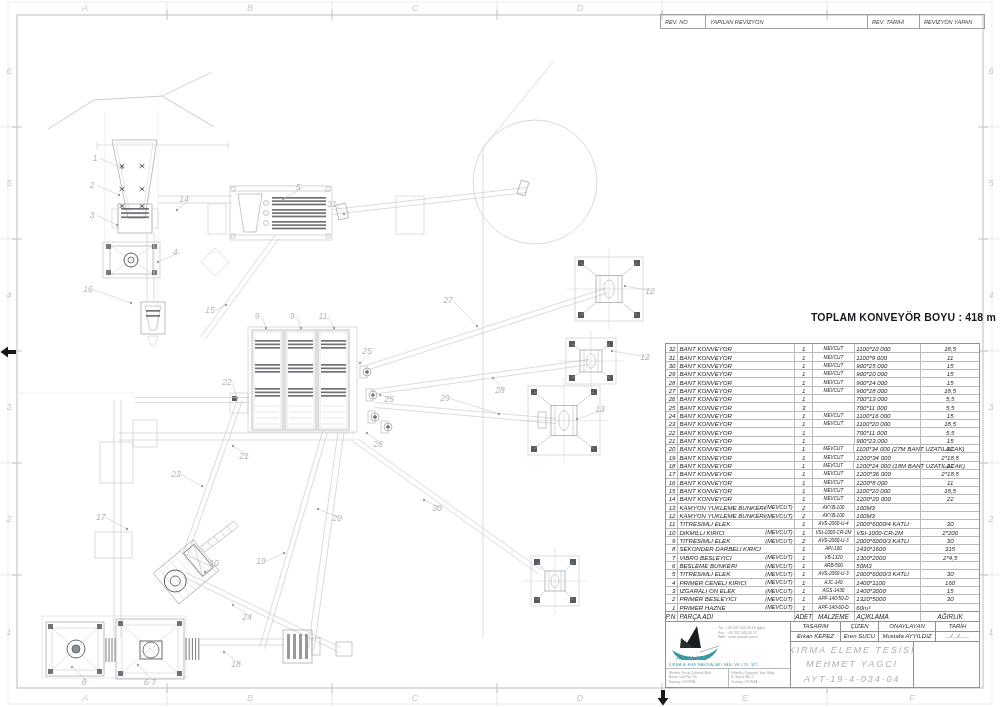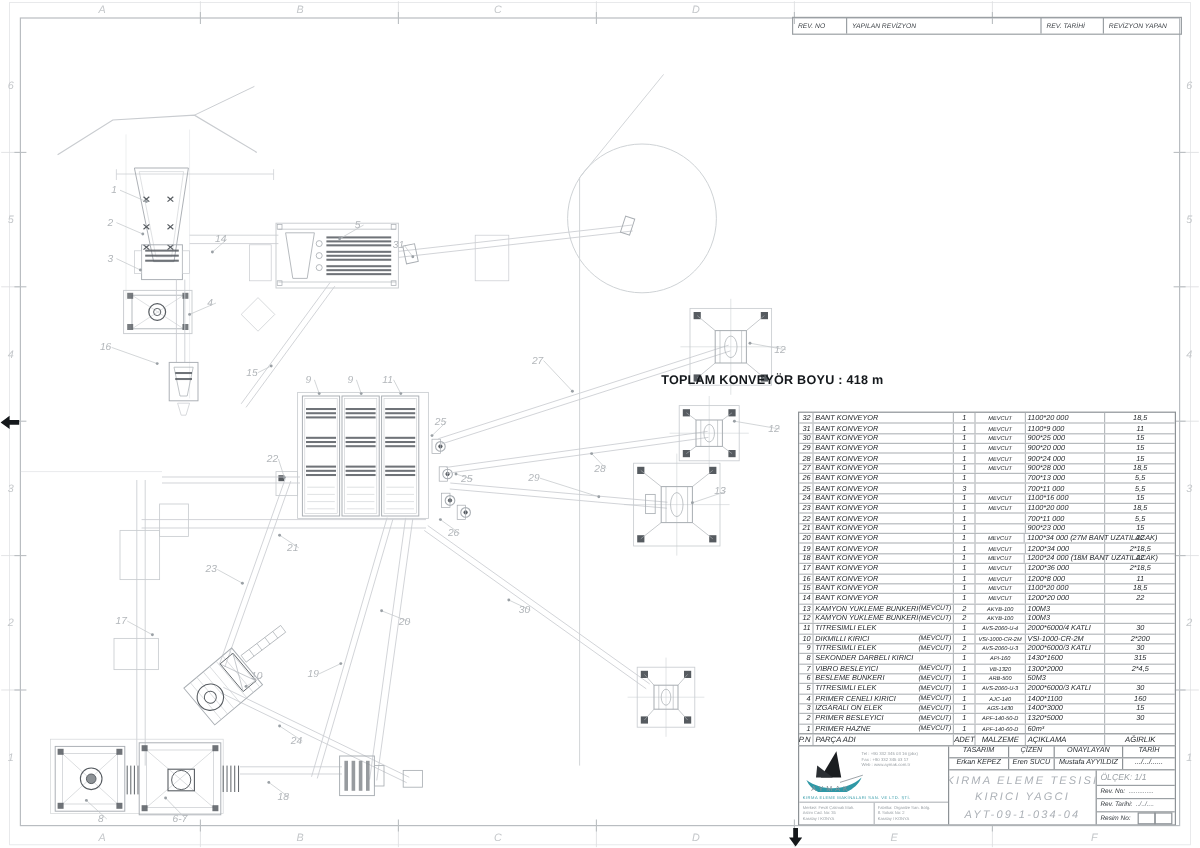--- a/index.html
+++ b/index.html
@@ -7,21 +7,21 @@
          font-family:"Liberation Sans", sans-serif;}
   .abs{position:absolute;}
   svg{display:block;}
   
   .rev-table{left:660px;top:14px;width:325px;height:15px;display:flex;
              border:0.6px solid #9ba0a4;box-sizing:border-box;}
   .rev-table .cell{border-right:0.6px solid #9ba0a4;height:100%;display:flex;align-items:center;
                    padding-left:4px;font-size:5.6px;font-style:italic;color:#3a3f44;box-sizing:border-box;}
   .rev-table .cell:last-child{border-right:none;}
   
-  .totals{left:551px;top:311px;width:420px;color:#14181c;
+  .totals{left:576px;top:311px;width:420px;text-align:right;color:#14181c;
           font-weight:bold;font-size:10.5px;line-height:13.5px;letter-spacing:.2px;}
   
   .ptable{left:665px;top:343px;width:315px;border:0.7px solid #8d9296;box-sizing:border-box;background:rgba(255,255,255,.85);}
   .tr{display:flex;height:8.35px;border-top:0.5px solid #b6babd;box-sizing:border-box;
       font-size:6.1px;font-style:italic;color:#23272b;align-items:center;}
   .tr:first-child{border-top:none;}
   .tr>div{box-sizing:border-box;height:100%;display:flex;align-items:center;border-right:0.5px solid #b6babd;
           padding:0 1.5px;overflow:visible;white-space:nowrap;}
   .tr>div:last-child{border-right:none;}
   .c-pn{width:12px;justify-content:flex-end;}
@@ -930,37 +930,19 @@
       </div>
       <div class="tb-r2">
         <div class="w-tas">Erkan KEPEZ</div>
         <div class="w-ciz">Eren SUCU</div>
         <div class="w-ona">Mustafa AYYILDIZ</div>
         <div class="w-tar">.../.../......</div>
       </div>
       <div class="tb-r3">
         <div class="tb-title">
           <div>KIRMA ELEME TESISI</div>
-          <div>KIRICI YAGCI</div>
-          <div>AYT-09-1-034-04</div>
-        </div>
-        <div class="tb-scale">
-          <div class="sc-row sc-olcek">ÖLÇEK:  1/1</div>
-          <div class="sc-row sc-rev">
-            <span>Rev. No:</span>
-            <span class="sc-val">..............</span>
-          </div>
-          <div class="sc-row sc-revt">
-            <span>Rev. Tarihi:</span>
-            <span class="sc-val">../../....</span>
-          </div>
-          <div class="sc-row sc-resim">
-            <span>Resim No:</span>
-            <span class="resim-boxes">
-                <span></span>
-                <span></span>
-              </span>
-          </div>
+          <div>MEHMET YAGCI</div>
+          <div>AYT-19-4-034-04</div>
         </div>
       </div>
     </div>
   </div>
 </div>
 
 </body></html>

